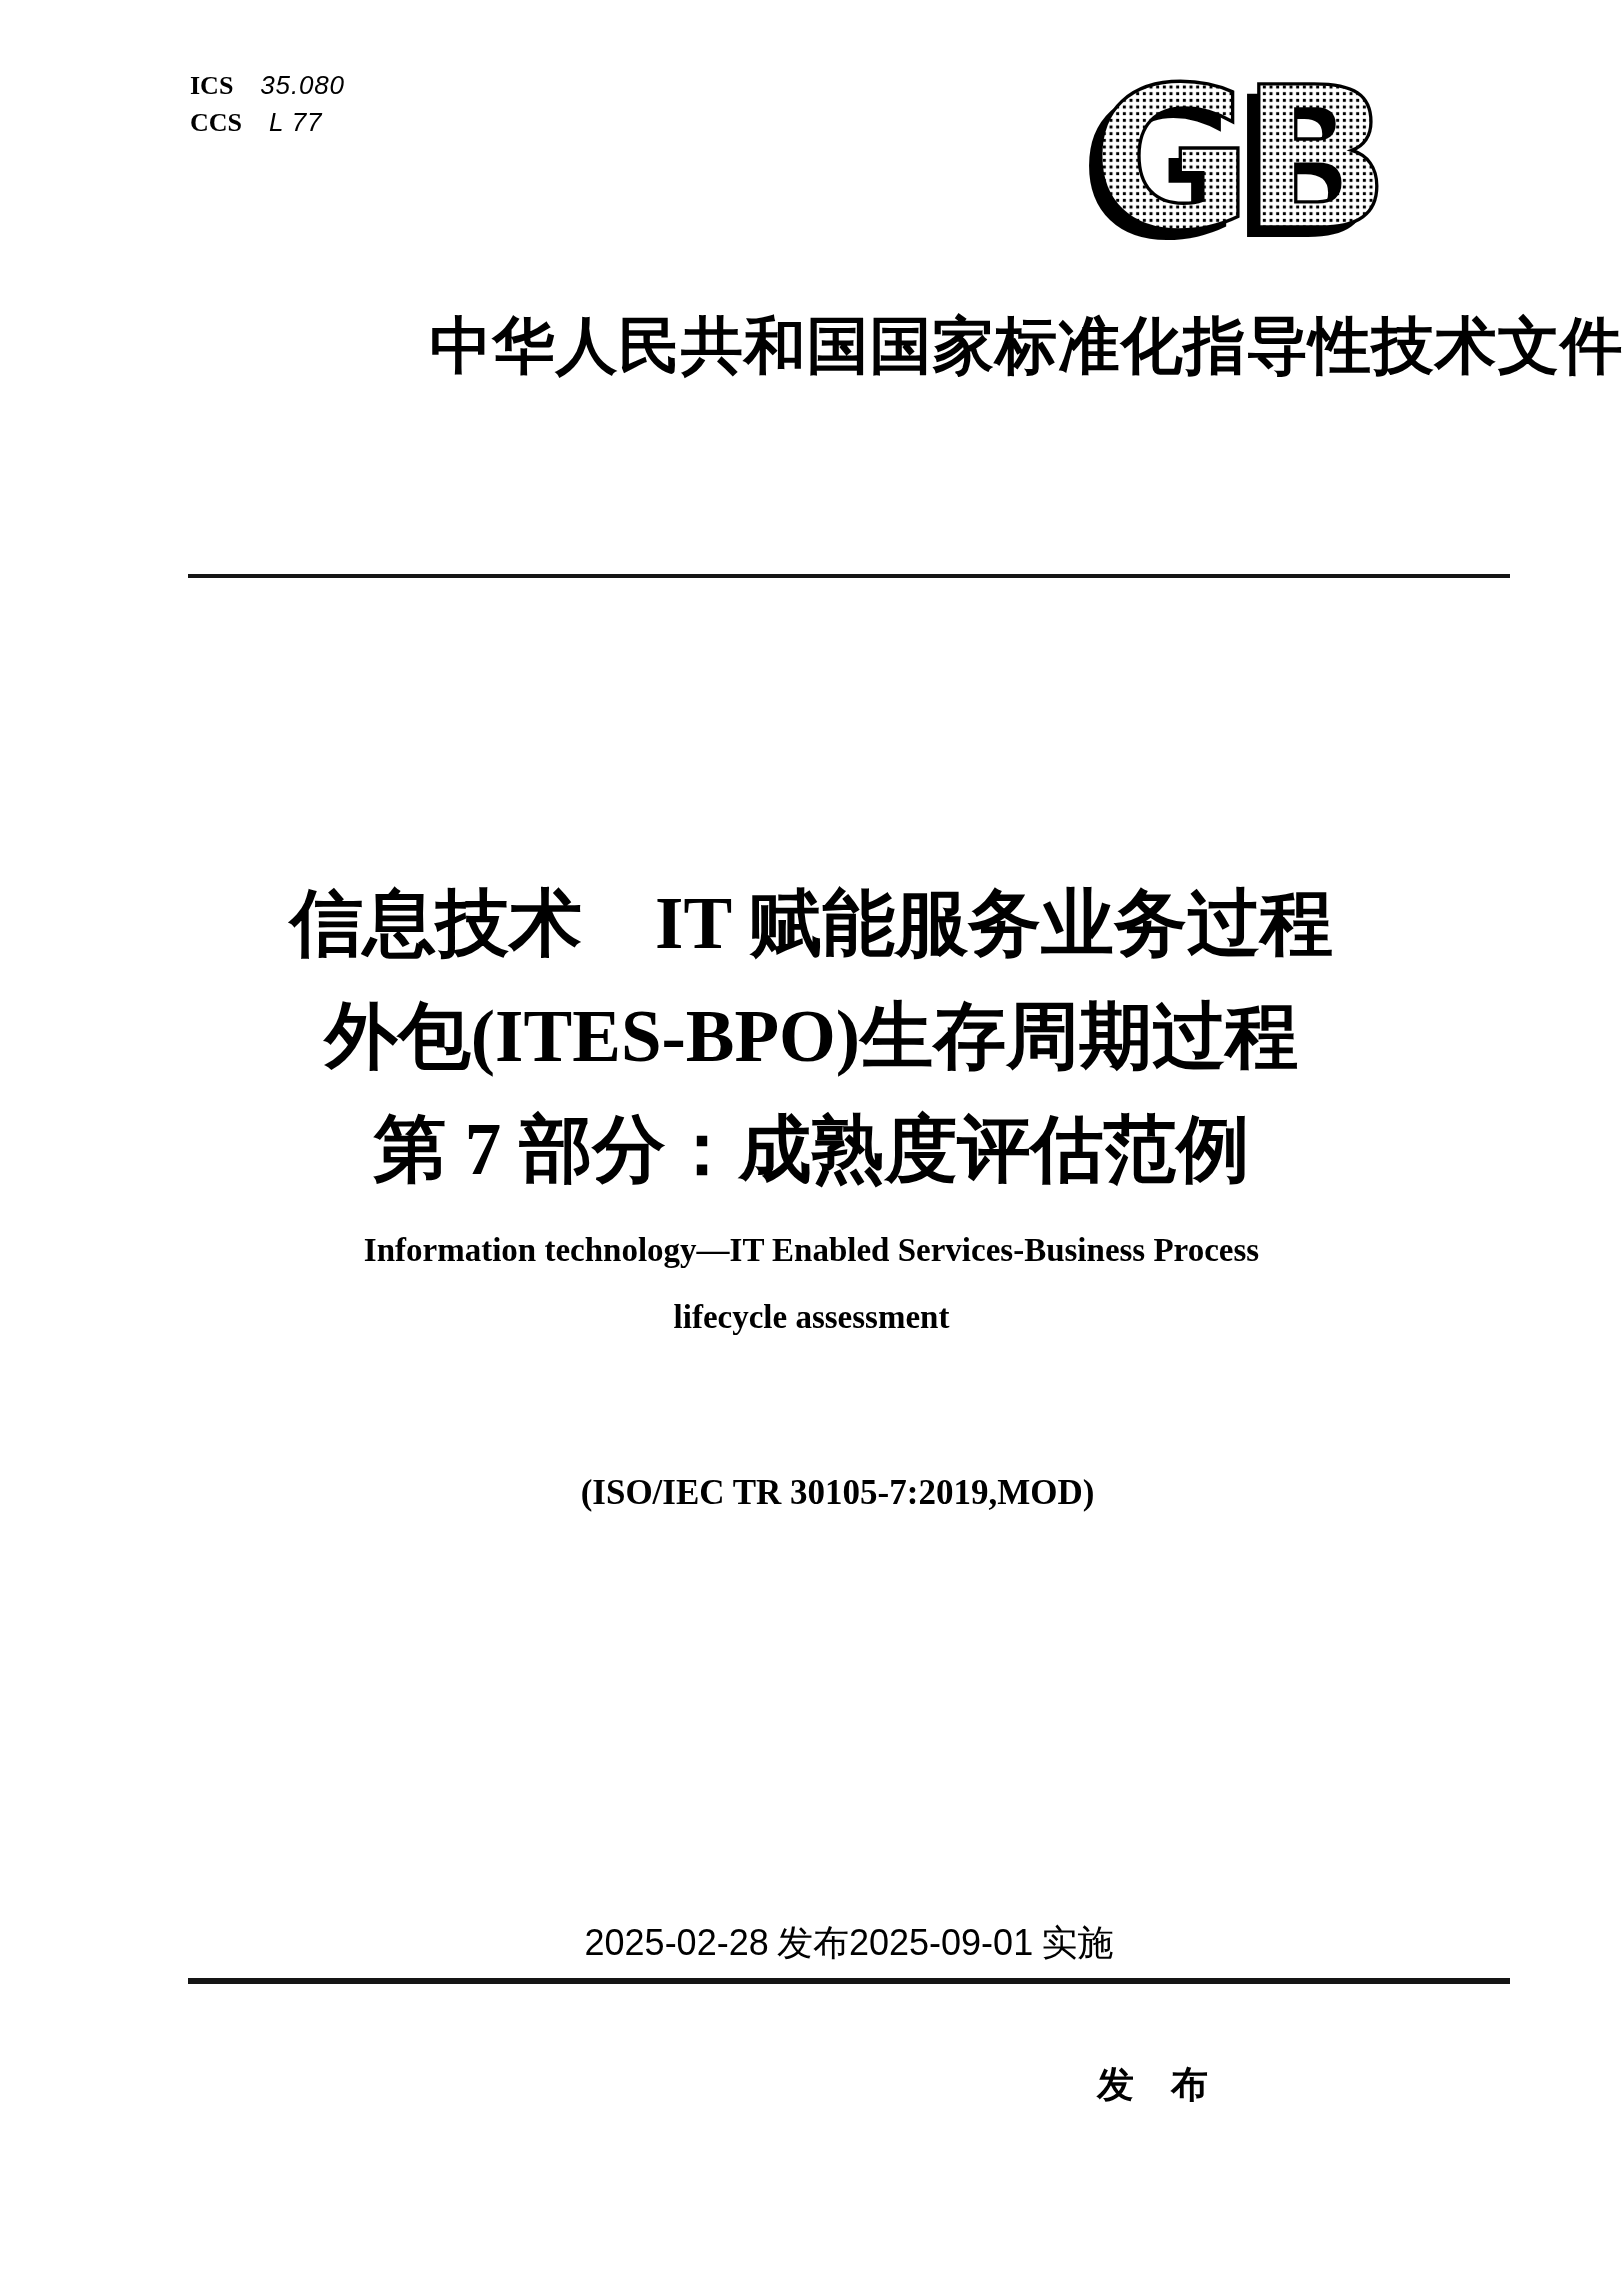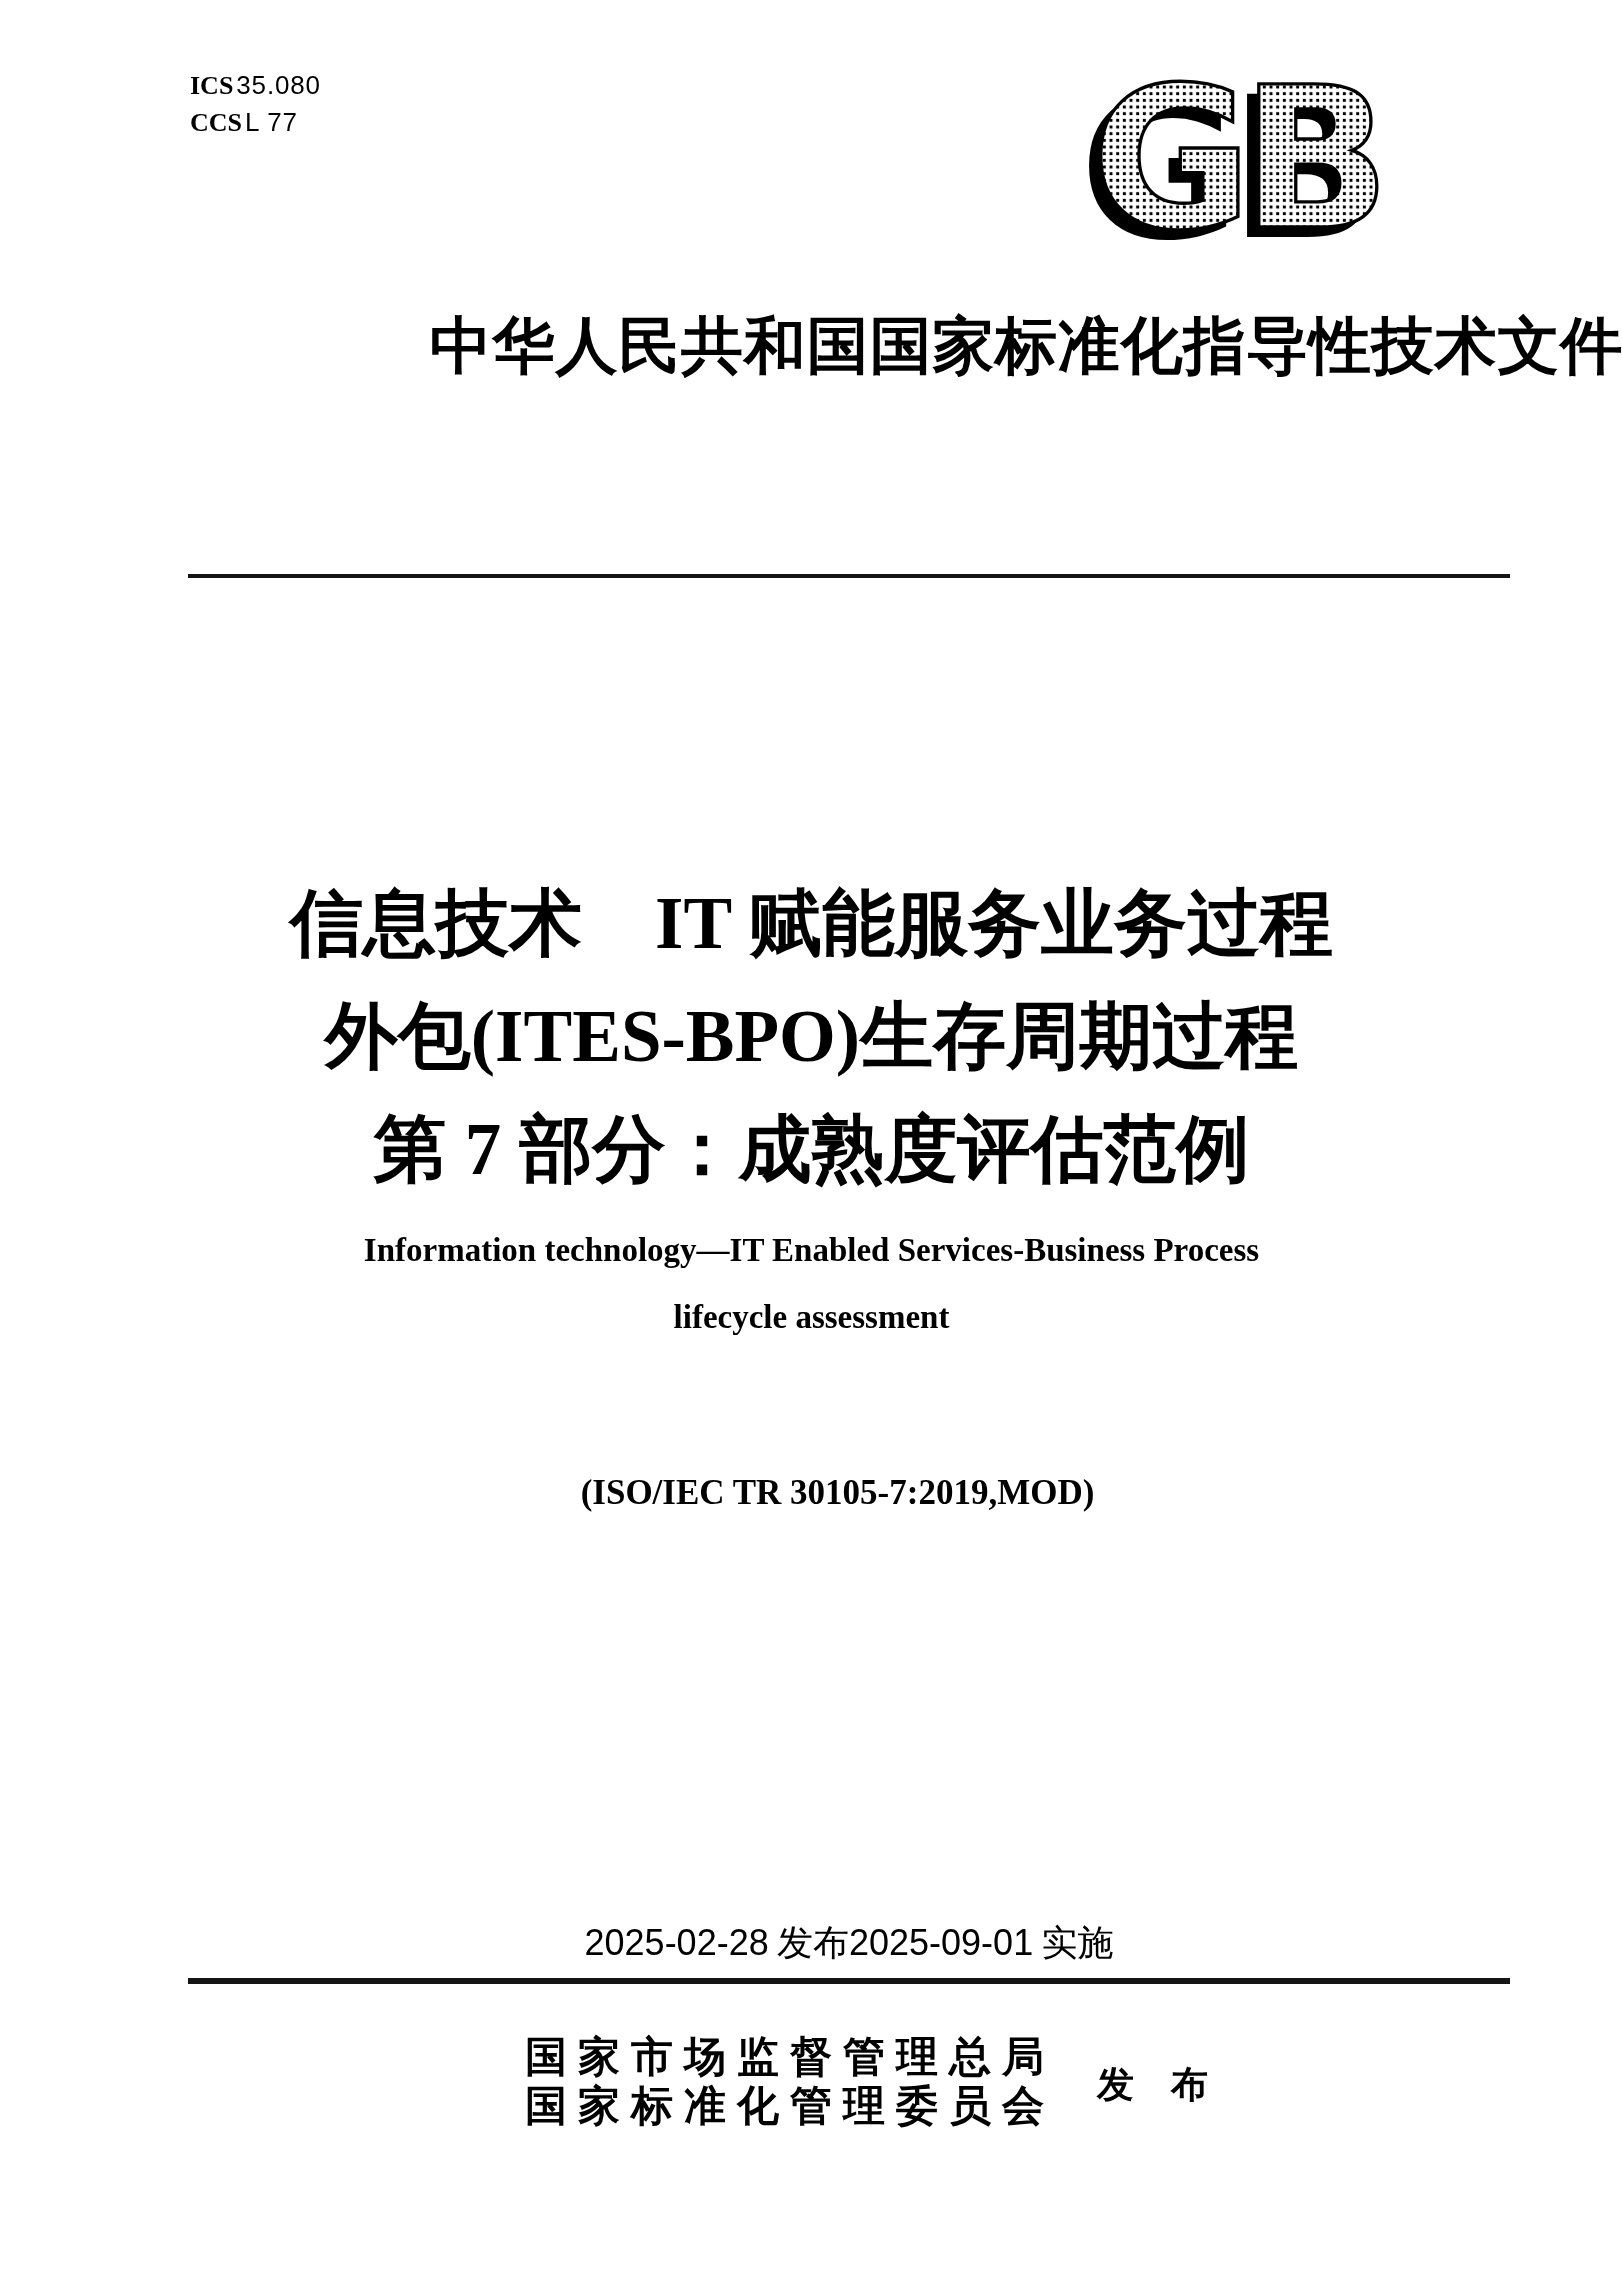--- a/index.html
+++ b/index.html
@@ -11,21 +11,21 @@
     color:#000000;
     font-family:"Liberation Serif","DejaVu Serif",serif;
     overflow:hidden;
   }
 
   
   .ics-block { position:absolute; left:190px; top:67px; }
   .code-line { font-size:26px; line-height:36px; font-weight:bold; white-space:nowrap; }
   .code-line .code-value {
     font-family:"Liberation Sans","DejaVu Sans",sans-serif;
-    font-weight:400; margin-left:3px; letter-spacing:0.8px;
+    font-weight:400; margin-left:27px; letter-spacing:0.8px;font-style:italic;
   }
 
   
   .gb-logo { position:absolute; left:1074px; top:57px; width:334px; height:195px; }
   .gb-logo svg { display:block; width:100%; height:100%; }
 
   
   .doc-header {
     position:absolute; left:0; top:304px; width:100%;
     text-align:right; font-size:62px; font-weight:bold;
@@ -140,21 +140,17 @@
       <span>2025-02-28</span><span class="date-label">发布</span>
     </div>
     <div class="date-item">
       <span>2025-09-01</span><span class="date-label">实施</span>
     </div>
   </div>
 
   <div class="rule rule-bottom"></div>
 
   <div class="issuer-block">
-    <div class="issuer-lines">
-      <div class="issuer-line">国家市场监督管理总局</div>
-      <div class="issuer-line">国家标准化管理委员会</div>
-    </div>
     <div class="release-label">发　布</div>
   </div>
 
 </div>
 
 
 </body></html>

